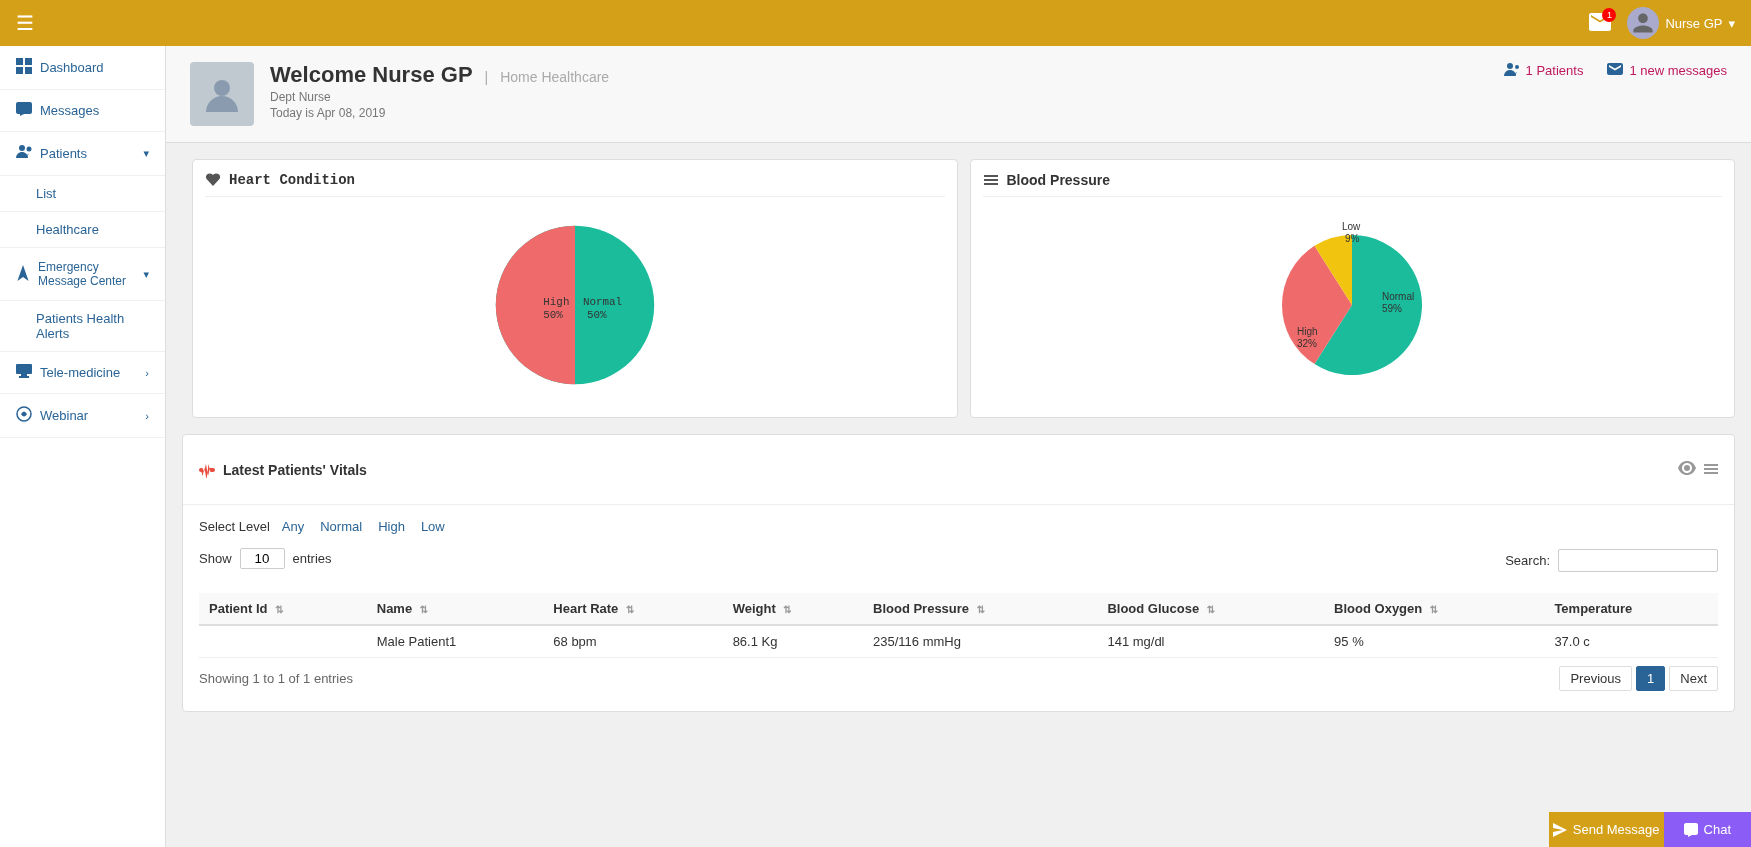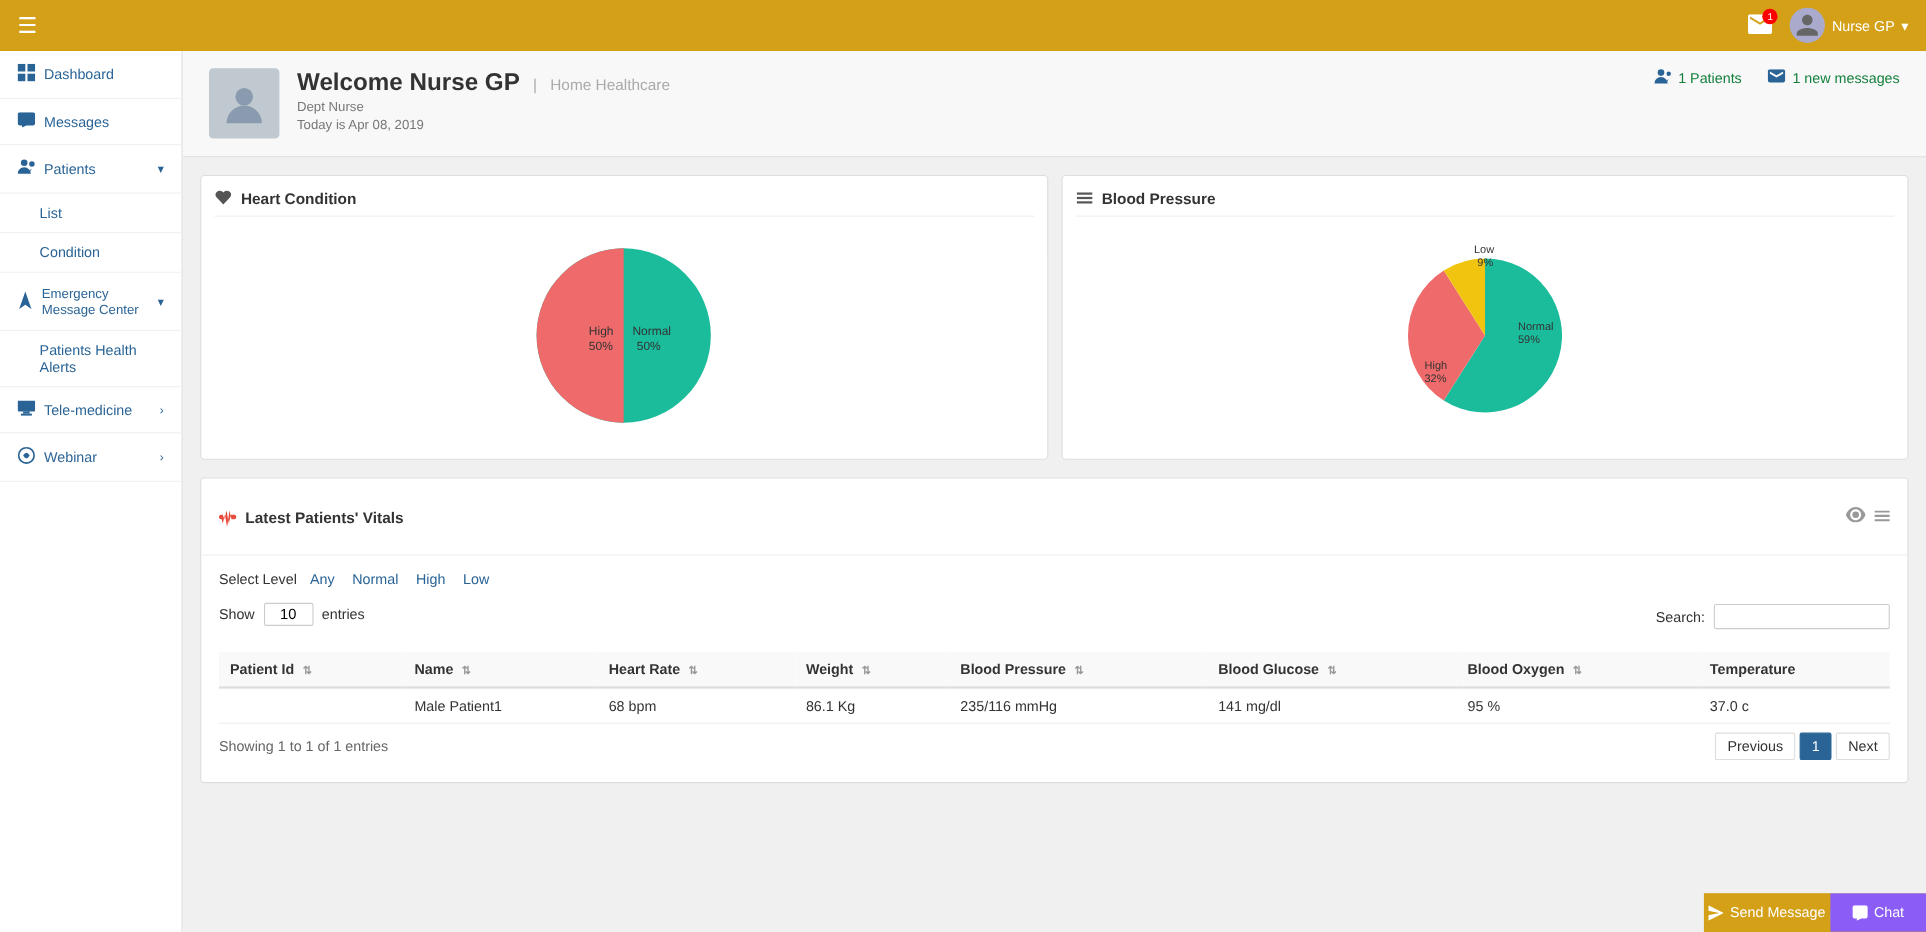--- a/index.html
+++ b/index.html
@@ -75,34 +75,34 @@
       border-bottom: 1px solid #ddd;
     }
     .header-left { display: flex; align-items: flex-start; gap: 16px; }
     .profile-avatar {
       width: 64px; height: 64px; background: #c0c8d0;
       border-radius: 4px; display: flex; align-items: center; justify-content: center;
     }
     .header-info h2 { font-size: 22px; font-weight: bold; color: #333; }
     .header-info .dept { color: #777; font-size: 12px; margin-top: 2px; }
     .header-info .date { color: #777; font-size: 12px; margin-top: 2px; }
-    .header-right { display: flex; align-items: center; gap: 24px; color: #15803d; font-size: 13px; }
+    .header-right { display: flex; align-items: center; gap: 24px; color: #be185d; font-size: 13px; }
     .header-right-item { display: flex; align-items: center; gap: 6px; cursor: pointer; }
 
     
     .charts-row { display: flex; gap: 0; padding: 16px; background: #f0f0f0; }
     .chart-card {
       background: white;
       flex: 1;
       border: 1px solid #ddd;
       border-radius: 4px;
       padding: 12px;
       margin: 0 6px;
     }
-    .chart-card:first-child { margin-left: 0; }
+    .chart-card:first-child { margin-left: 10px; font-family: Liberation Mono, monospace; }
     .chart-card:last-child { margin-right: 0; }
     .chart-title {
       display: flex; align-items: center; gap: 8px;
       font-size: 14px; font-weight: bold; color: #333;
       margin-bottom: 8px;
       padding-bottom: 8px;
       border-bottom: 1px solid #eee;
     }
 
     
@@ -242,21 +242,21 @@
             <path d="M10 14c0-2 1.3-3.7 3-4.5"></path>
           </svg>
       </span>
       <span>Patients</span>
       <span class="chevron">▾</span>
     </div>
     <div class="sidebar-sub-item">
       <span>List</span>
     </div>
     <div class="sidebar-sub-item">
-      <span>Condition</span>
+      <span>Healthcare</span>
     </div>
     <div class="sidebar-item">
       <span>
         <svg width="14" height="16" viewBox="0 0 14 20" fill="#2a6496">
             <polygon points="7,0 14,20 7,15 0,20"></polygon>
           </svg>
       </span>
       <span style="font-size:12px;">Emergency Message Center</span>
       <span class="chevron">▾</span>
     </div>

